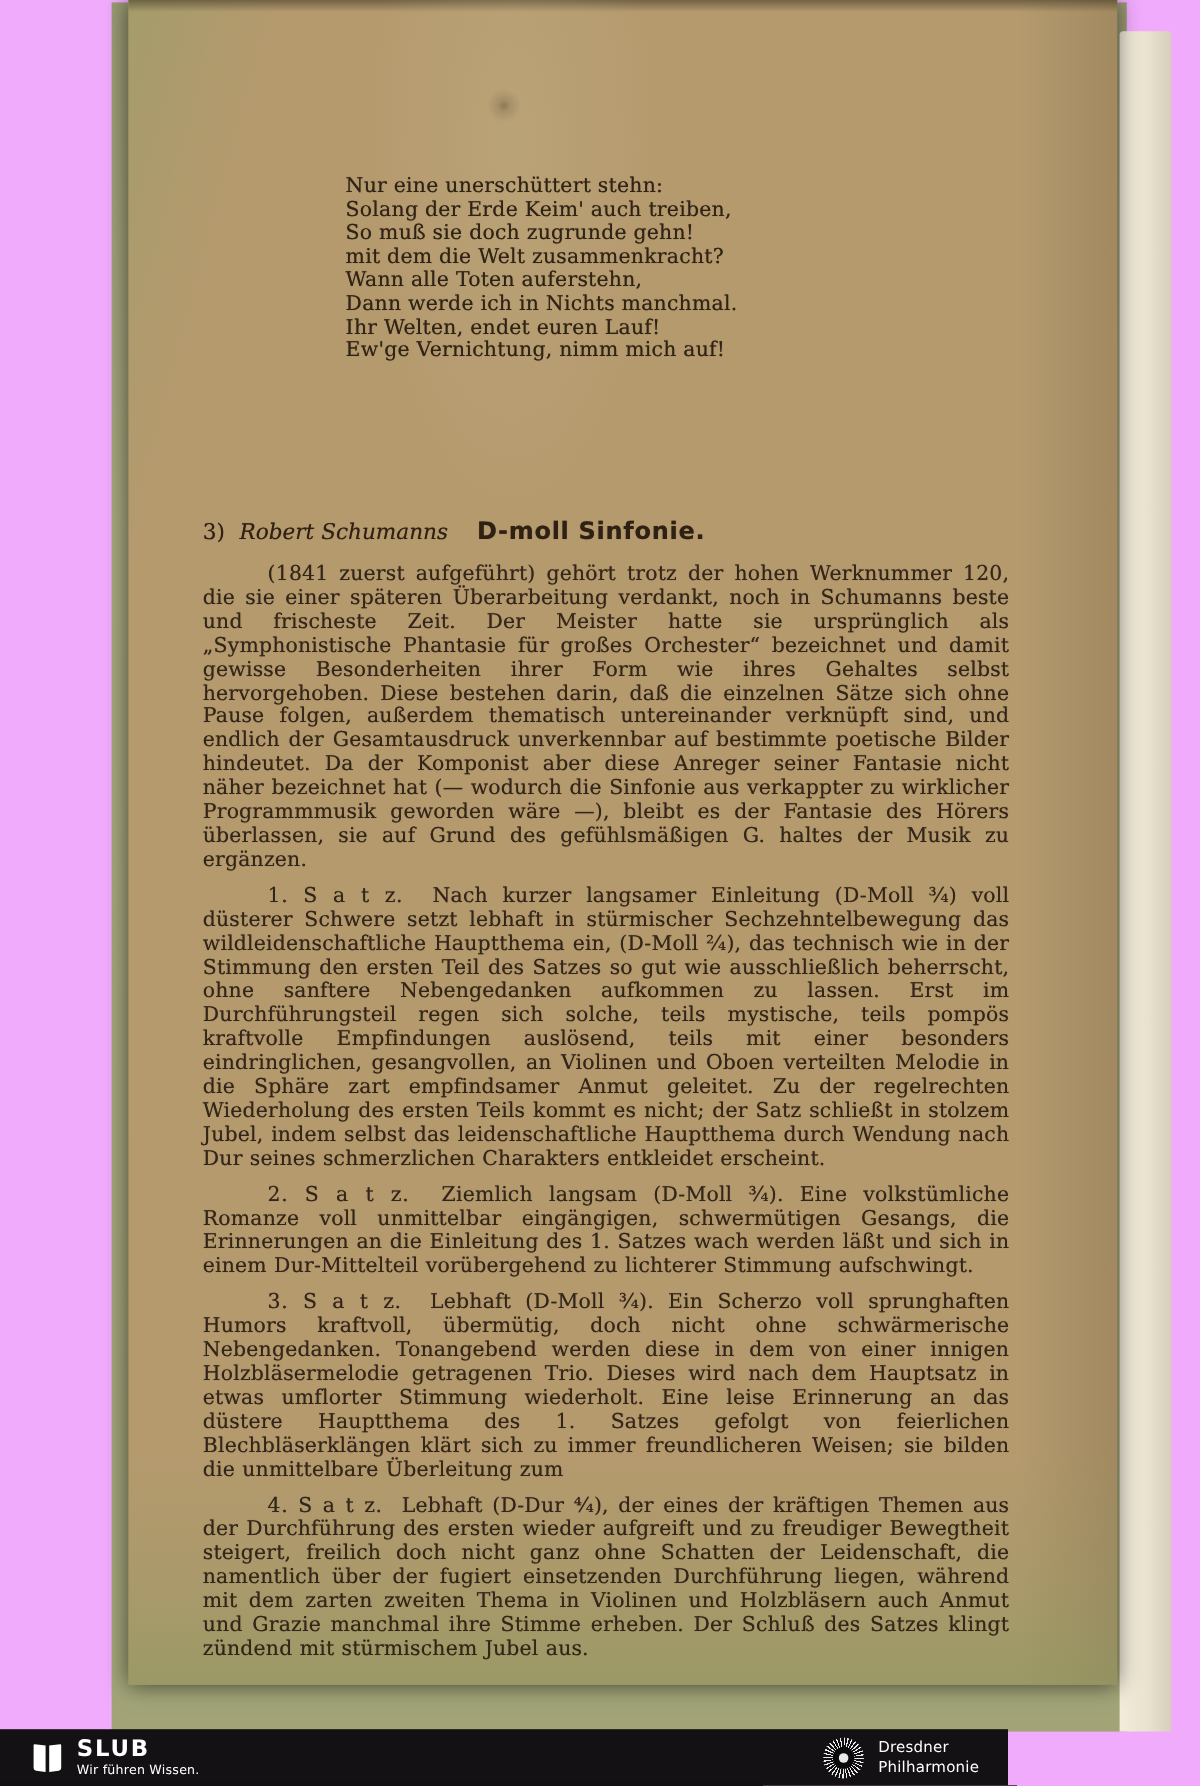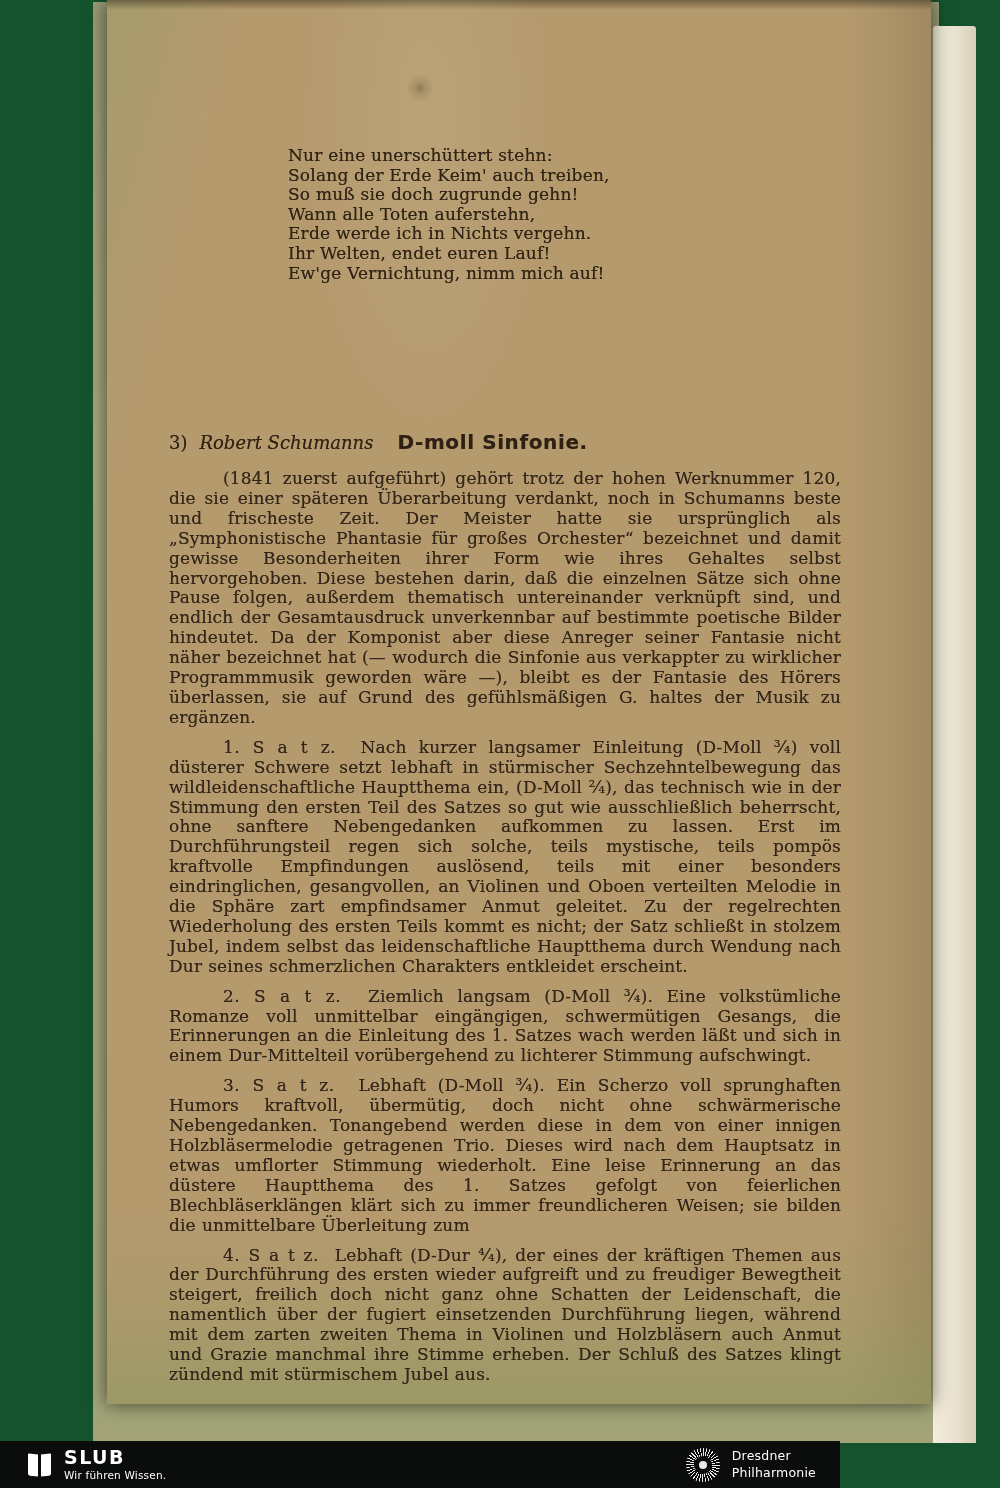--- a/index.html
+++ b/index.html
@@ -8,21 +8,21 @@
     width: 1000px;
     height: 1488px;
     background: #060606;
     overflow: hidden;
     font-family: "DejaVu Serif", "Liberation Serif", serif;
   }
   .stage {
     position: relative;
     width: 1000px;
     height: 1488px;
-    background: #14532d;
+    background: #f0abfc;
   }
 
   
   .backdrop-page {
     position: absolute;
     left: 93px;
     top: 2px;
     width: 846px;
     height: 1441px;
     background: linear-gradient(to bottom, #9a9a74, #a8a77e 30%, #a2a478);
@@ -201,22 +201,23 @@
 
   <div class="backdrop-page"></div>
   <div class="page-edge"></div>
 
   <div class="paper">
 
     <div class="poem">
       <div>Nur eine unerschüttert stehn:</div>
       <div>Solang der Erde Keim' auch treiben,</div>
       <div>So muß sie doch zugrunde gehn!</div>
+      <div>mit dem die Welt zusammenkracht?</div>
       <div>Wann alle Toten auferstehn,</div>
-      <div>Erde werde ich in Nichts vergehn.</div>
+      <div>Dann werde ich in Nichts manchmal.</div>
       <div>Ihr Welten, endet euren Lauf!</div>
       <div>Ew'ge Vernichtung, nimm mich auf!</div>
     </div>
 
     <div class="text-block">
 
       <h2 class="heading"><span class="h-num">3)</span><span class="h-author">Robert Schumanns</span><span class="h-title">D-moll Sinfonie.</span></h2>
 
       <p class="para">(1841 zuerst aufgeführt) gehört trotz der hohen Werknummer 120, die sie einer späteren Überarbeitung verdankt, noch in Schumanns beste und frischeste Zeit.  Der Meister hatte sie ursprünglich als „Symphonistische Phantasie für großes Orchester“ bezeichnet und damit gewisse Besonderheiten ihrer Form wie ihres Gehaltes selbst hervorgehoben.  Diese bestehen darin, daß die einzelnen Sätze sich ohne Pause folgen, außerdem thematisch untereinander verknüpft sind, und endlich der Gesamtausdruck unverkennbar auf bestimmte poetische Bilder hindeutet.  Da der Komponist aber diese Anreger seiner Fantasie nicht näher bezeichnet hat (— wodurch die Sinfonie aus verkappter zu wirklicher Programmmusik geworden wäre —), bleibt es der Fantasie des Hörers überlassen, sie auf Grund des gefühlsmäßigen G. haltes der Musik zu ergänzen.</p>
 

